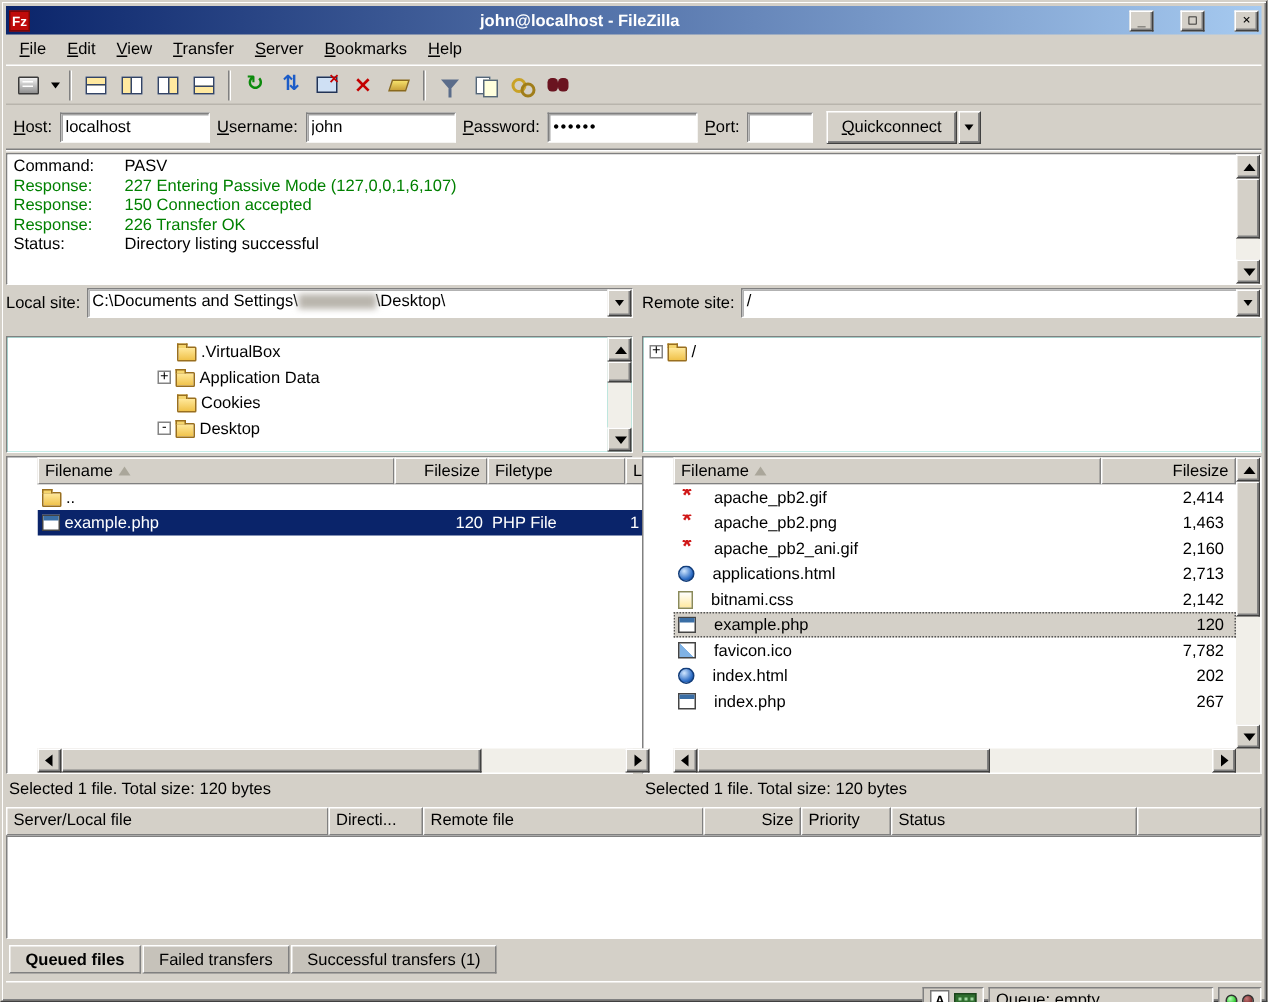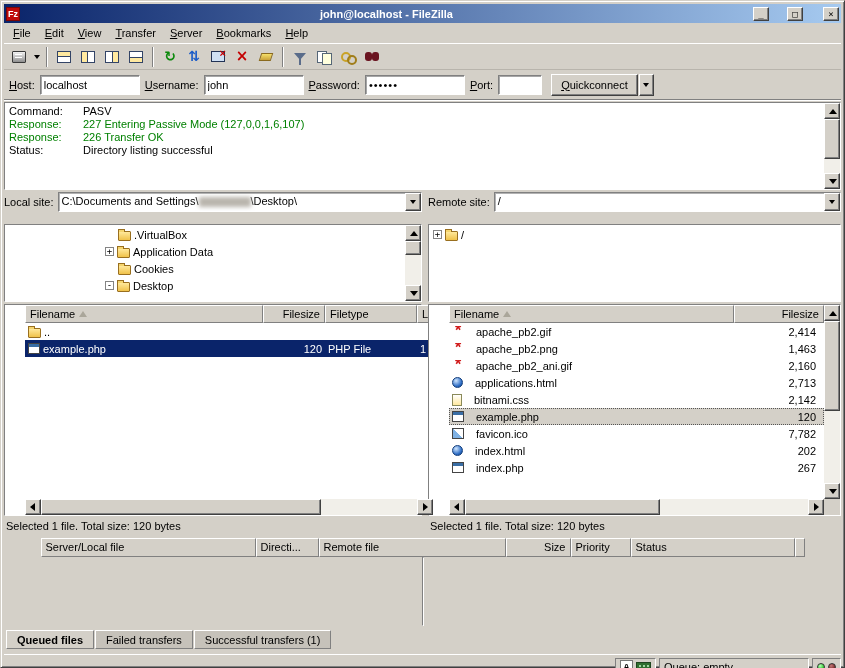--- a/index.html
+++ b/index.html
@@ -127,21 +127,21 @@
   .cell{display:flex;align-items:center;gap:3px;padding:0 3px;overflow:hidden;}
   .c-name-l{width:238px;} .c-size-l{width:62px;justify-content:flex-end;} .c-type-l{width:92px;} .c-mod-l{flex:1;}
   .c-name-r{width:285px;gap:12px;} .c-size-r{flex:1;justify-content:flex-end;padding-right:8px;}
   .h-name-l{width:238px;display:flex;align-items:center;gap:4px;} .h-size-l{width:62px;text-align:right;} .h-type-l{width:92px;} .h-mod-l{flex:1;}
   .h-name-r{width:285px;display:flex;align-items:center;gap:4px;} .h-size-r{flex:1;text-align:right;}
   .sort-asc{width:0;height:0;border-left:4px solid transparent;border-right:4px solid transparent;border-bottom:6px solid #aaa69a;}
   .row.sel{background:#0a246a;color:#fff;}
   .row.sel-inactive{background:#d4d0c8;outline:1px dotted #555;outline-offset:-1px;}
   .pane-status{flex:0 0 18px;margin-top:2px;padding:2px 2px;white-space:nowrap;overflow:hidden;}
   
-  .queue{flex:0 0 88px;margin-top:2px;display:flex;flex-direction:column;align-items:center;}
+  .queue{flex:0 0 88px;margin-top:2px;display:flex;flex-direction:column;}
   .qheader{display:flex;height:19px;}
   .q0{width:215px;} .q1{width:63px;} .q2{width:187px;} .q3{width:65px;text-align:right;} .q4{width:60px;} .q5{width:164px;} .qf{flex:1;}
   .qbody{flex:1;background:#fff;border:1px solid;border-color:#808080 #ffffff #ffffff #808080;}
   
   .qtabs{flex:0 0 20px;margin-top:4px;display:flex;gap:1px;padding-left:2px;}
   .tab{height:19px;padding:3px 10px;background:#c6c2ba;border:1px solid;border-color:#ffffff #808080 #808080 #ffffff;cursor:default;white-space:nowrap;}
   .tab.active{background:#d4d0c8;font-weight:bold;}
   
   .statusbar{flex:1 0 22px;margin-top:4px;display:flex;align-items:center;justify-content:flex-end;gap:3px;border-top:1px solid #fff;padding-top:2px;}
   .sb-panel{height:18px;border:1px solid;border-color:#808080 #ffffff #ffffff #808080;display:flex;align-items:center;gap:3px;padding:0 4px;background:#d4d0c8;}
@@ -241,20 +241,21 @@
       <button class="qcdd raised">
           <span class="dd-arrow"></span>
         </button>
     </span>
   </div>
 
   <div class="logwrap">
     <div class="logbody">
       <div class="log-line"><span class="log-label k-command">Command:</span><span class="k-command">PASV</span></div>
       <div class="log-line"><span class="log-label k-response">Response:</span><span class="k-response">227 Entering Passive Mode (127,0,0,1,6,107)</span></div>
+      <div class="log-line"><span class="log-label k-response">Response:</span><span class="k-response">150 Connection accepted</span></div>
       <div class="log-line"><span class="log-label k-response">Response:</span><span class="k-response">226 Transfer OK</span></div>
       <div class="log-line"><span class="log-label k-status">Status:</span><span class="k-status">Directory listing successful</span></div>
     </div>
     <div class="vscroll">
       <span class="sa up"></span>
       <span class="vthumb" style="height:40px"></span>
       <span class="sfill"></span>
       <span class="sa down"></span>
     </div>
   </div>

